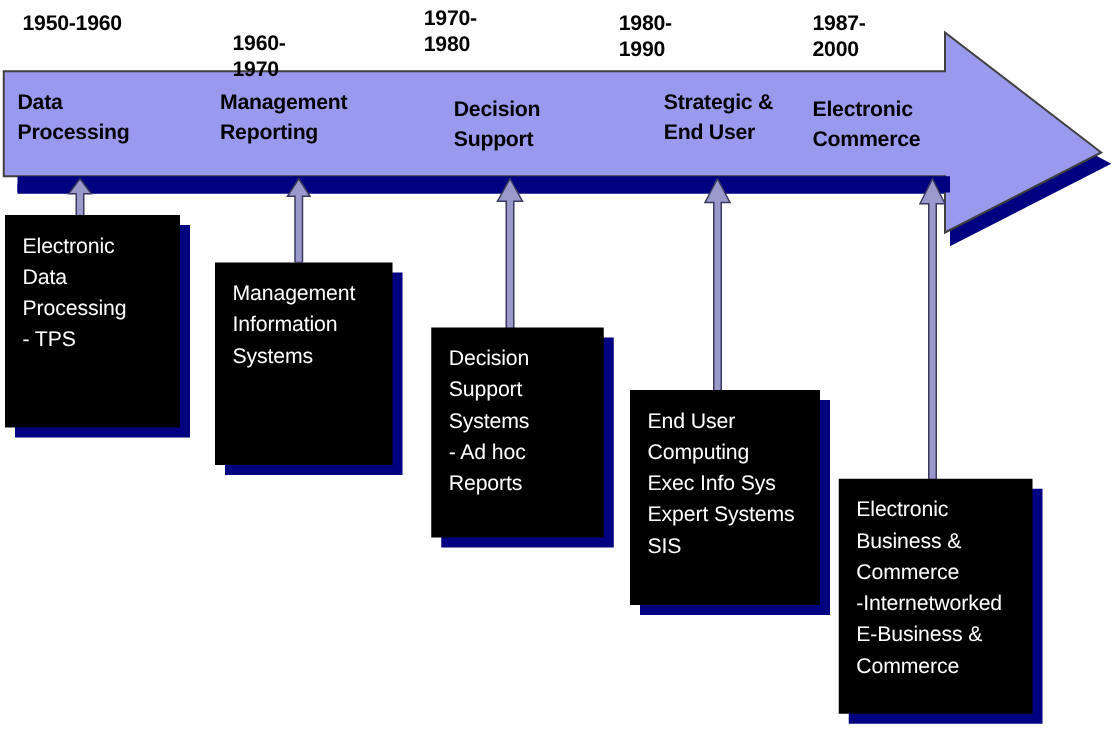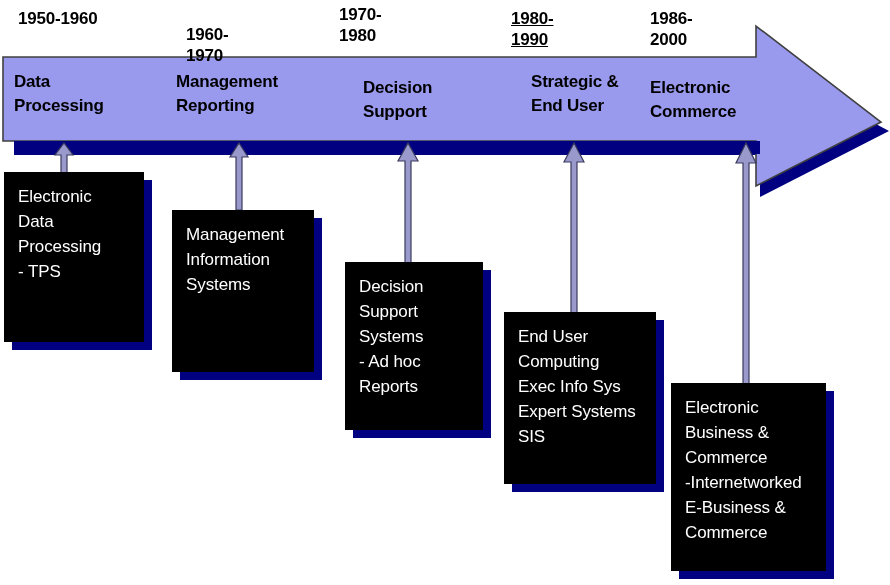--- a/index.html
+++ b/index.html
@@ -90,23 +90,23 @@
       <polygon points="3,57 756,57 756,26 881,122 756,186 756,141 3,141" fill="#9999ee" stroke="#404040" stroke-width="1.6" stroke-linejoin="miter"></polygon>
 
       <rect x="14" y="141" width="746" height="13" fill="#000080"></rect>
     </svg>
 
     <div class="era-year" style="left:18px; top:8px;">1950-1960</div>
     <div class="era-year" style="left:186px; top:24px;">1960-
 1970</div>
     <div class="era-year" style="left:339px; top:4px;">1970-
 1980</div>
-    <div class="era-year" style="left:511px; top:8px;text-decoration:underline;">1980-
+    <div class="era-year" style="left:495px; top:8px;">1980-
 1990</div>
-    <div class="era-year" style="left:650px; top:8px;">1986-
+    <div class="era-year" style="left:650px; top:8px;">1987-
 2000</div>
 
     <div class="era-name" style="left:14px; top:70px;">Data
 Processing</div>
     <div class="era-name" style="left:176px; top:70px;">Management
 Reporting</div>
     <div class="era-name" style="left:363px; top:76px;">Decision
 Support</div>
     <div class="era-name" style="left:531px; top:70px;">Strategic &amp;
 End User</div>

